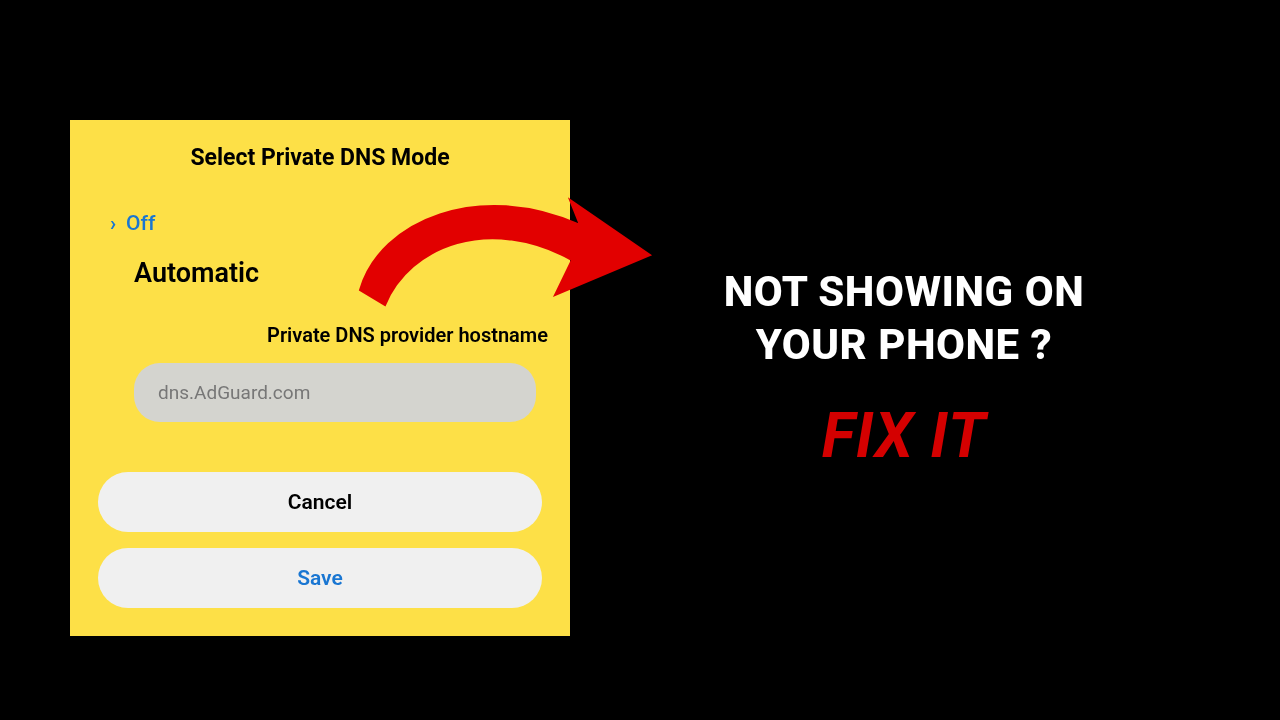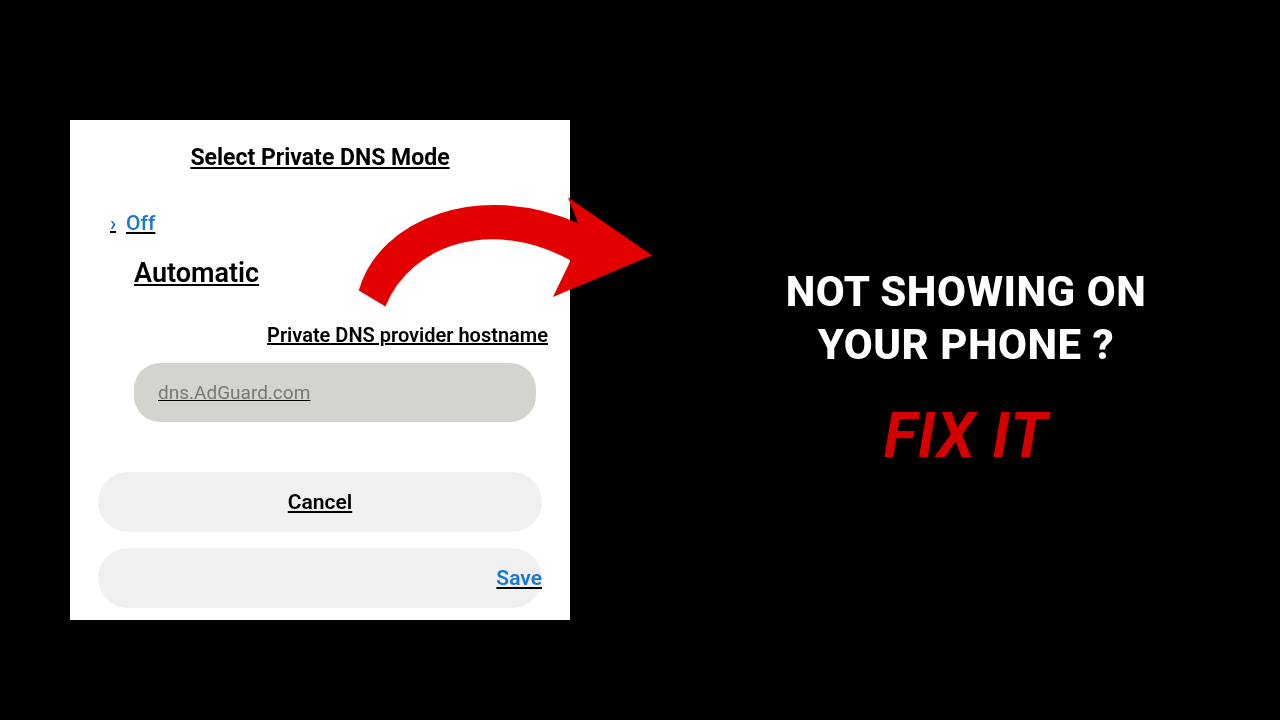--- a/index.html
+++ b/index.html
@@ -13,23 +13,22 @@
       background: #000;
       font-family: -apple-system, BlinkMacSystemFont, 'Segoe UI', Roboto, Arial, sans-serif;
       position: relative;
       overflow: hidden;
     }
     .dialog {
       position: absolute;
       left: 70px;
       top: 120px;
       width: 500px;
-      background: #ffffff;
-      padding: 24px 22px 12px 22px;
-      text-decoration: underline;
+      background: #fde047;
+      padding: 24px 22px 28px 22px;
     }
     .dialog-title {
       font-size: 23px;
       font-weight: 700;
       text-align: center;
       color: #000;
       margin-bottom: 40px;
     }
     .option {
       display: flex;
@@ -86,32 +85,31 @@
       text-align: center;
       font-size: 21px;
       font-weight: 600;
       background: #f0f0f0;
     }
     .btn-cancel {
       color: #000;
     }
     .btn-save {
       color: #1976d2;
-      text-align: right;
     }
     .arrow-svg {
       position: absolute;
       left: 320px;
       top: 160px;
       width: 370px;
       height: 180px;
     }
     .text-block {
       position: absolute;
-      left: 686px;
+      left: 624px;
       top: 266px;
       width: 560px;
       text-align: center;
     }
     .headline {
       color: #fff;
       font-size: 42px;
       font-weight: 800;
       line-height: 1.25;
       letter-spacing: 0.5px;

